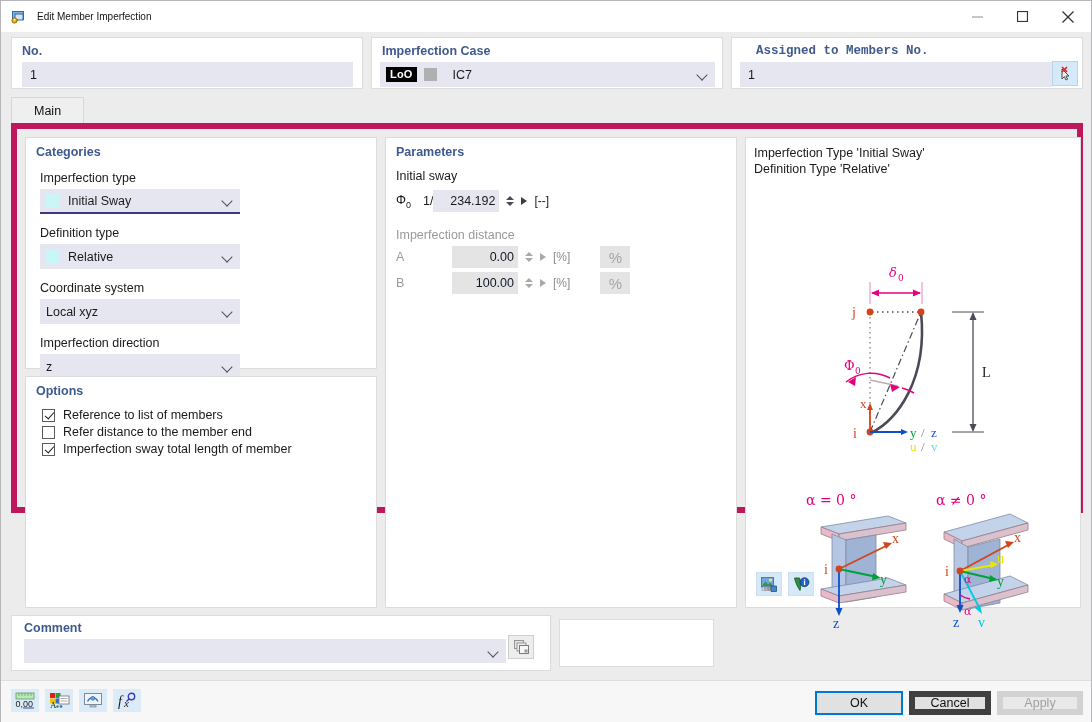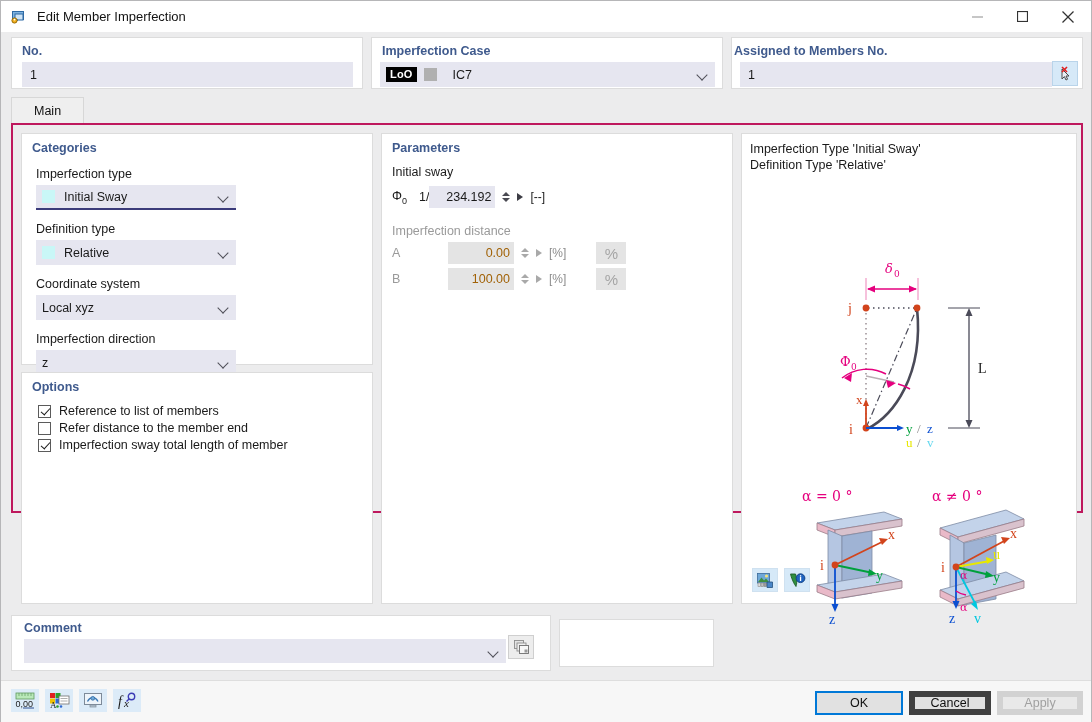--- a/index.html
+++ b/index.html
@@ -8,21 +8,21 @@
     font-family:"Liberation Sans", sans-serif;
     font-size:12.5px;color:#1a1a1a;
     background:#ececed;
     -webkit-font-smoothing:antialiased;
   }
   .app{position:relative;width:1092px;height:722px;background:#ececed;box-sizing:border-box;border:1px solid #b6b6b8;}
 
   
   .titlebar{position:absolute;left:0;top:0;width:1090px;height:31px;background:#ffffff;display:flex;align-items:center;}
   .title-icon{width:18px;height:18px;margin-left:9px;margin-right:9px;position:relative;flex:none;}
-  .title-text{font-size:13px;color:#131313;}
+  .title-text{font-size:10px;color:#131313;}
   .win-btns{position:absolute;right:0;top:0;height:31px;display:flex;}
   .win-btn{width:45px;height:31px;display:flex;align-items:center;justify-content:center;color:#444;}
   .win-btn.close{width:46px;}
 
   
   .topbox{position:absolute;background:#ffffff;border:1px solid #dcdcdc;box-sizing:border-box;}
   .grp-label{color:#3f5a8d;font-weight:bold;font-size:12.5px;}
   .field{background:#e6e6f0;border:1px solid #e6e6f0;box-sizing:border-box;height:25px;display:flex;align-items:center;padding:0 7px;font-size:12.5px;color:#1a1a1a;}
 
   .combo{background:#e6e6f0;box-sizing:border-box;height:25px;display:flex;align-items:center;padding:0 6px;position:relative;cursor:default;}
@@ -32,28 +32,28 @@
   .badge{background:#000000;color:#ffffff;font-size:11px;font-weight:bold;padding:1px 4px;letter-spacing:.2px;line-height:13px;}
   .swatch{width:13px;height:13px;display:inline-block;}
 
   .iconbtn{background:#d6e9f8;border:1px solid #b9d4ea;box-sizing:border-box;display:flex;align-items:center;justify-content:center;cursor:default;}
 
   
   .tabstrip{position:absolute;left:10px;top:96px;width:1072px;height:26px;}
   .tab{position:absolute;left:0;top:0;height:26px;padding:0 22px;background:#efefef;border:1px solid #d7d7d7;border-bottom:none;box-sizing:border-box;display:flex;align-items:center;font-size:12.5px;color:#111;}
 
   
-  .mainpanel{position:absolute;left:10px;top:122px;width:1072px;height:390px;background:#ececed;border:2px solid #be185d;box-sizing:border-box;text-decoration:underline;}
+  .mainpanel{position:absolute;left:10px;top:122px;width:1072px;height:390px;background:#ececed;border:6px solid #be185d;box-sizing:border-box;text-decoration:underline;}
   .subbox{position:absolute;background:#ffffff;border:1px solid #dcdcdc;box-sizing:border-box;}
 
   .fldlabel{font-size:12.5px;color:#1a1a1a;}
   .fldlabel.dim{color:#9a9a9a;}
 
   .numbox{background:#e6e6f0;box-sizing:border-box;height:22px;display:flex;align-items:center;justify-content:flex-end;padding-right:4px;font-size:12.5px;}
-  .numbox.dis{background:#e4e4e4;color:#a16207;}
+  .numbox.dis{background:#e4e4e4;color:#0f172a;}
   .spin{width:11px;display:flex;flex-direction:column;align-items:center;justify-content:center;margin-left:5px;gap:2px;}
   .spin i{display:block;width:0;height:0;border-left:4px solid transparent;border-right:4px solid transparent;}
   .spin i.up{border-bottom:4px solid #4a4a52;}
   .spin i.dn{border-top:4px solid #4a4a52;}
   .spin.dis i.up{border-bottom-color:#a9a9a9;}
   .spin.dis i.dn{border-top-color:#a9a9a9;}
   .tri{width:0;height:0;border-top:4.5px solid transparent;border-bottom:4.5px solid transparent;border-left:6px solid #3c3c44;margin-left:6px;}
   .tri.dis{border-left-color:#a9a9a9;}
   .unit{font-size:12px;margin-left:7px;color:#1a1a1a;}
   .unit.dim{color:#8d8d8d;}
@@ -121,21 +121,21 @@
     <div class="grp-label" style="position:absolute;left:10px;top:6px;">Imperfection Case</div>
     <div class="combo" style="position:absolute;left:8px;top:24px;width:335px;">
       <span class="badge">LoO</span>
       <span class="swatch" style="background:#b0b0b0;margin-left:7px;"></span>
       <span style="margin-left:16px;">IC7</span>
       <span class="chev"></span>
     </div>
   </div>
 
   <div class="topbox" style="left:730px;top:36px;width:352px;height:52px;">
-    <div class="grp-label" style="position:absolute;left:2px;top:6px;">Assigned to Members No.</div>
+    <div class="grp-label" style="position:absolute;left:24px;top:6px;font-family:Liberation Mono, monospace;">Assigned to Members No.</div>
     <div class="field" style="position:absolute;left:8px;top:24px;width:312px;">1</div>
 
   </div>
   <div class="iconbtn" style="position:absolute;left:1051px;top:60px;width:26px;height:25px;">
     <svg width="16" height="16" viewBox="0 0 16 16">
       <path d="M5 3 L5 13 L7.4 10.6 L9 14 L10.6 13.2 L9 10 L12 10 Z" fill="#e9eef4" stroke="#4a4a4a" stroke-width="1"></path>
       <line x1="5" y1="1" x2="10" y2="6" stroke="#e02020" stroke-width="1.6"></line>
       <line x1="10" y1="1" x2="5" y2="6" stroke="#e02020" stroke-width="1.6"></line>
     </svg>
   </div>

